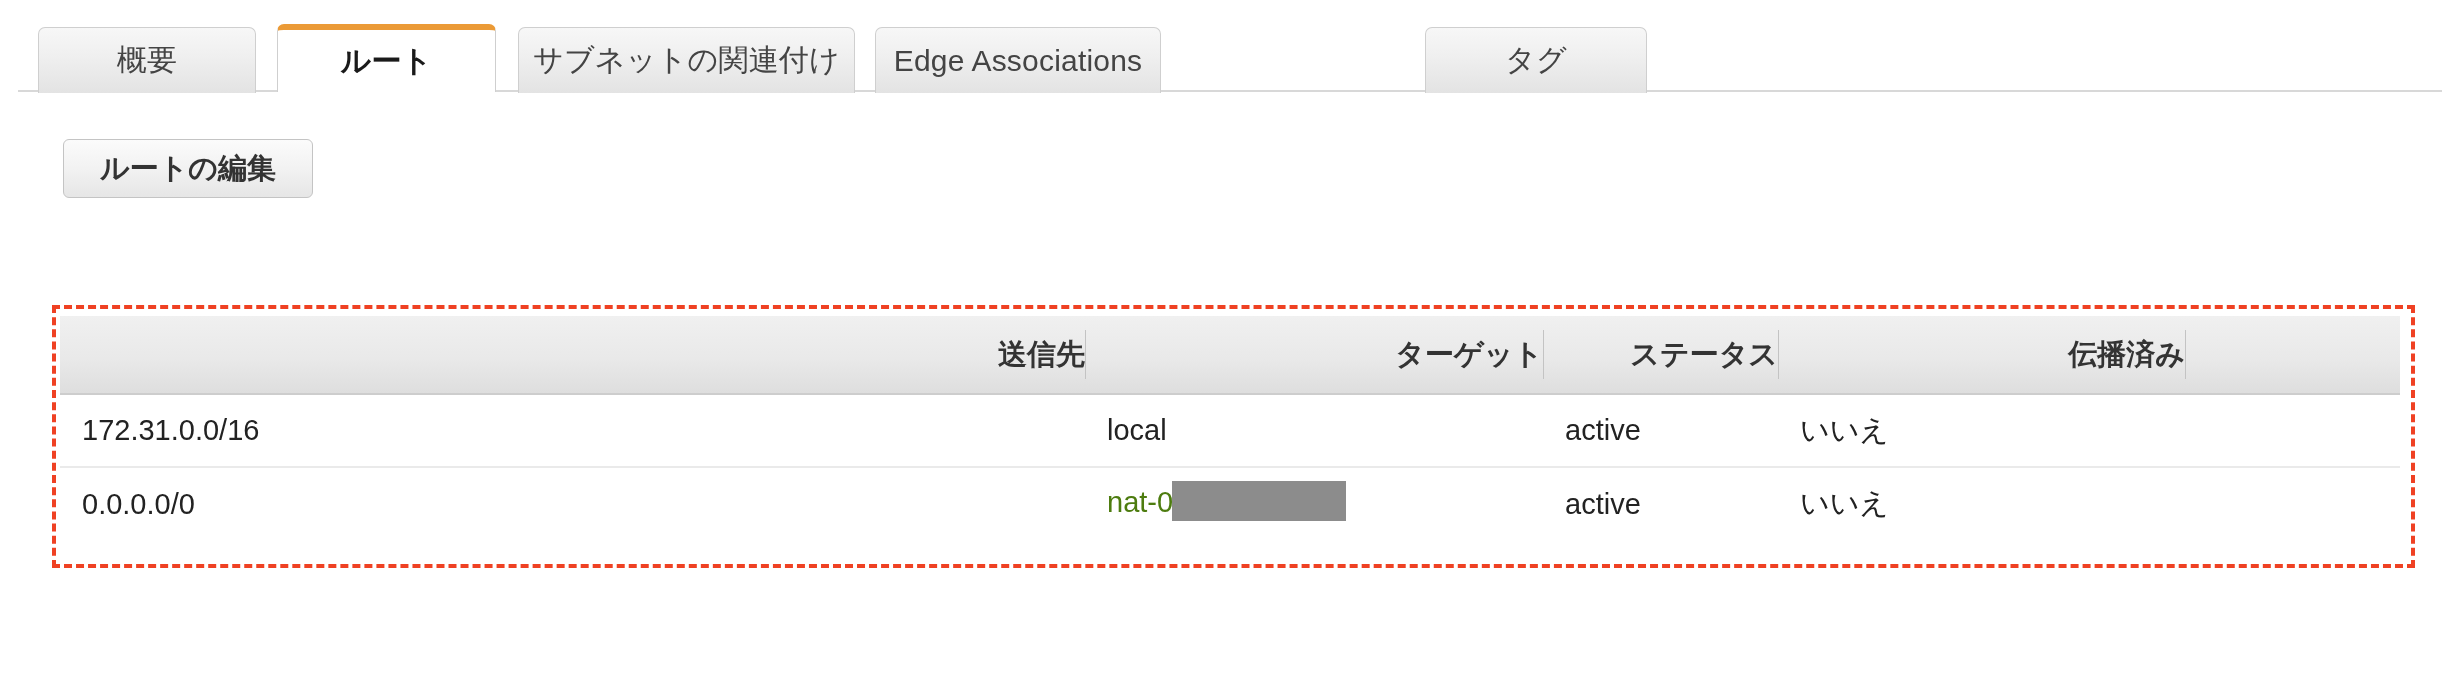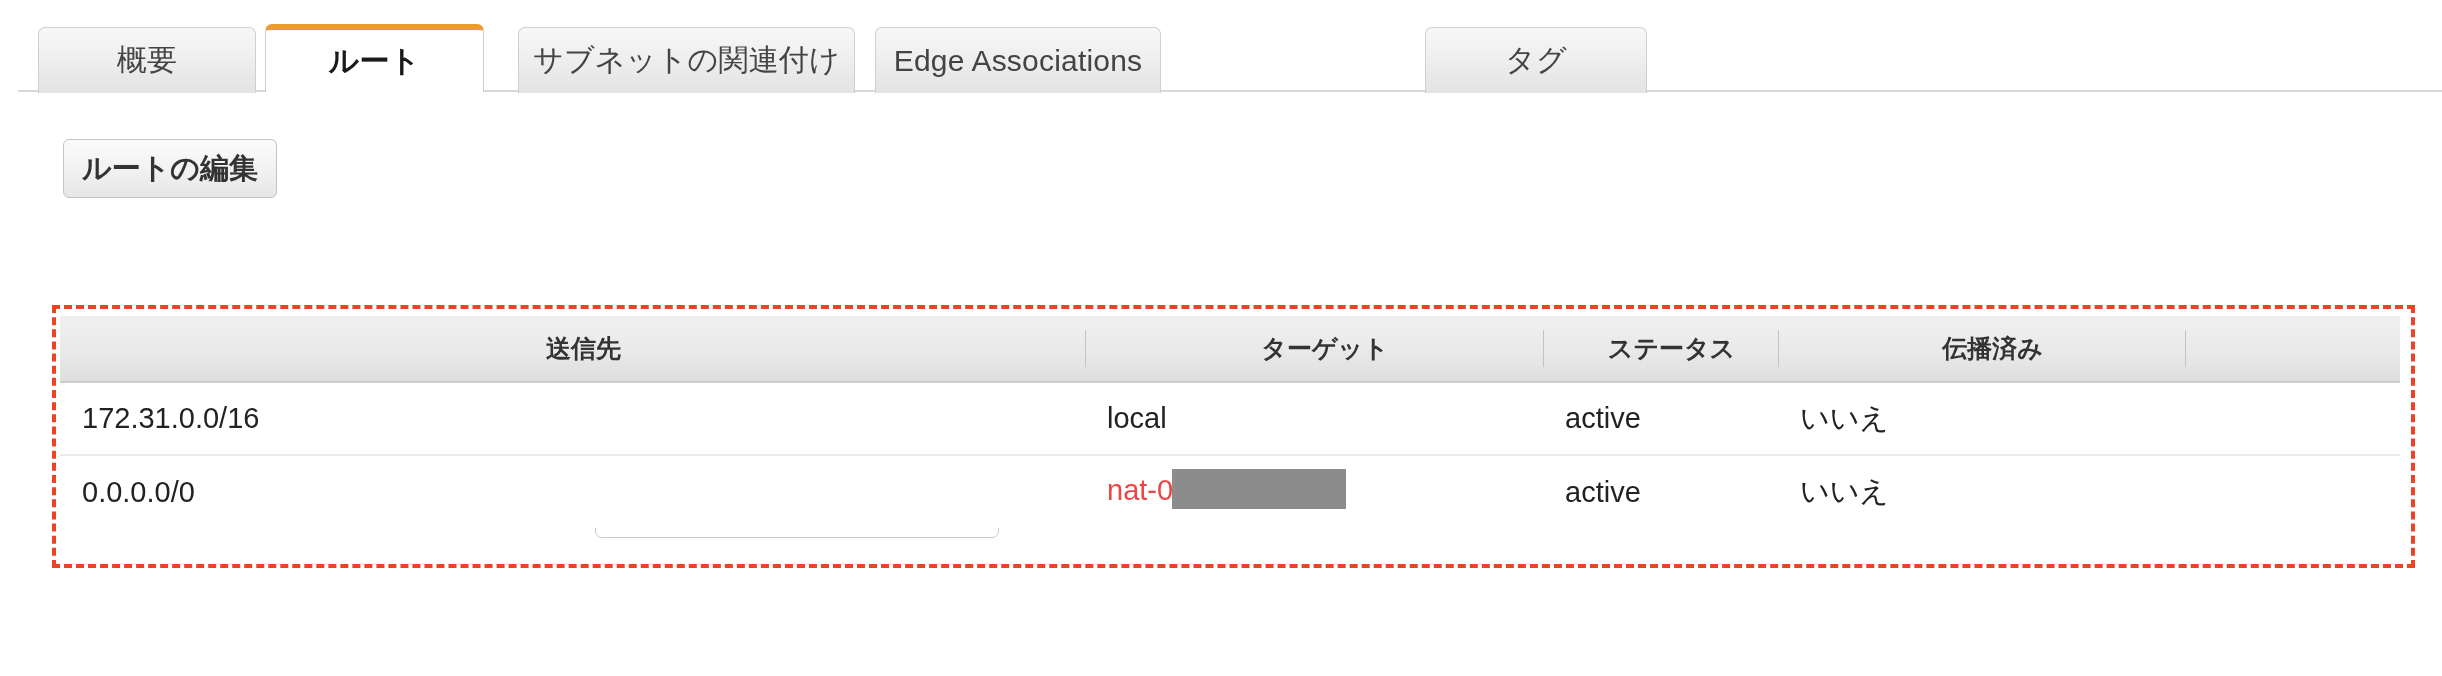--- a/index.html
+++ b/index.html
@@ -74,21 +74,21 @@
     height: 4px;
     background: #ffffff;
   }
 
   
   .edit-btn {
     position: absolute;
     left: 63px;
     top: 139px;
     height: 59px;
-    padding: 0 18px;
+    padding: 0 36px;
     box-sizing: border-box;
     display: flex;
     align-items: center;
     justify-content: center;
     font-size: 29px;
     font-weight: bold;
     color: #333333;
     background: linear-gradient(to bottom, #fbfbfb 0%, #f2f2f2 50%, #e6e6e6 100%);
     border: 1px solid #c4c4c4;
     border-radius: 6px;
@@ -161,27 +161,27 @@
   
   .route-table {
     position: absolute;
     left: 60px;
     top: 316px;
     width: 2340px;
     border-collapse: collapse;
     table-layout: fixed;
   }
   .route-table th {
-    height: 66px;
+    height: 78px;
     background: linear-gradient(to bottom, #f0f0f0 0%, #e9e9e9 55%, #dedede 100%);
     border-bottom: 2px solid #cdcdcd;
-    font-size: 25px;
+    font-size: 29px;
     font-weight: bold;
     color: #333333;
-    text-align: center;
+    text-align: right;
     padding: 0 0 0 22px;
     box-sizing: border-box;
     white-space: nowrap;
     position: relative;
   }
   .route-table th.divider::before {
     content: "";
     position: absolute;
     left: 0;
     top: 14px;
@@ -205,21 +205,21 @@
   }
   .col-dest   { width: 1025px; }
   .col-target { width: 458px; }
   .col-status { width: 235px; }
   .col-prop   { width: 407px; }
   .col-extra  { width: 215px; }
 
   .status-active { color: #2e8b2e; }
 
   .target-link {
-    color: #ef4444;
+    color: #4d7c0f;
     text-decoration: none;
     cursor: pointer;
   }
   .redaction {
     display: inline-block;
     width: 174px;
     height: 40px;
     background: #8c8c8c;
     vertical-align: middle;
     margin-left: -1px;
@@ -230,21 +230,21 @@
 </head>
 <body>
 
 <div class="tabbar">
   <div class="tabbar-underline"></div>
 
   <div class="tab" style="left:38px; width:218px;">
     <span>概要</span>
   </div>
 
-  <div class="tab active" style="left:265px; width:219px;">
+  <div class="tab active" style="left:277px; width:219px;">
     <span>ルート</span>
   </div>
 
   <div class="tab" style="left:518px; width:337px;">
     <span>サブネットの関連付け</span>
   </div>
 
   <div class="tab" style="left:875px; width:286px;">
     <span>Edge Associations</span>
   </div>

